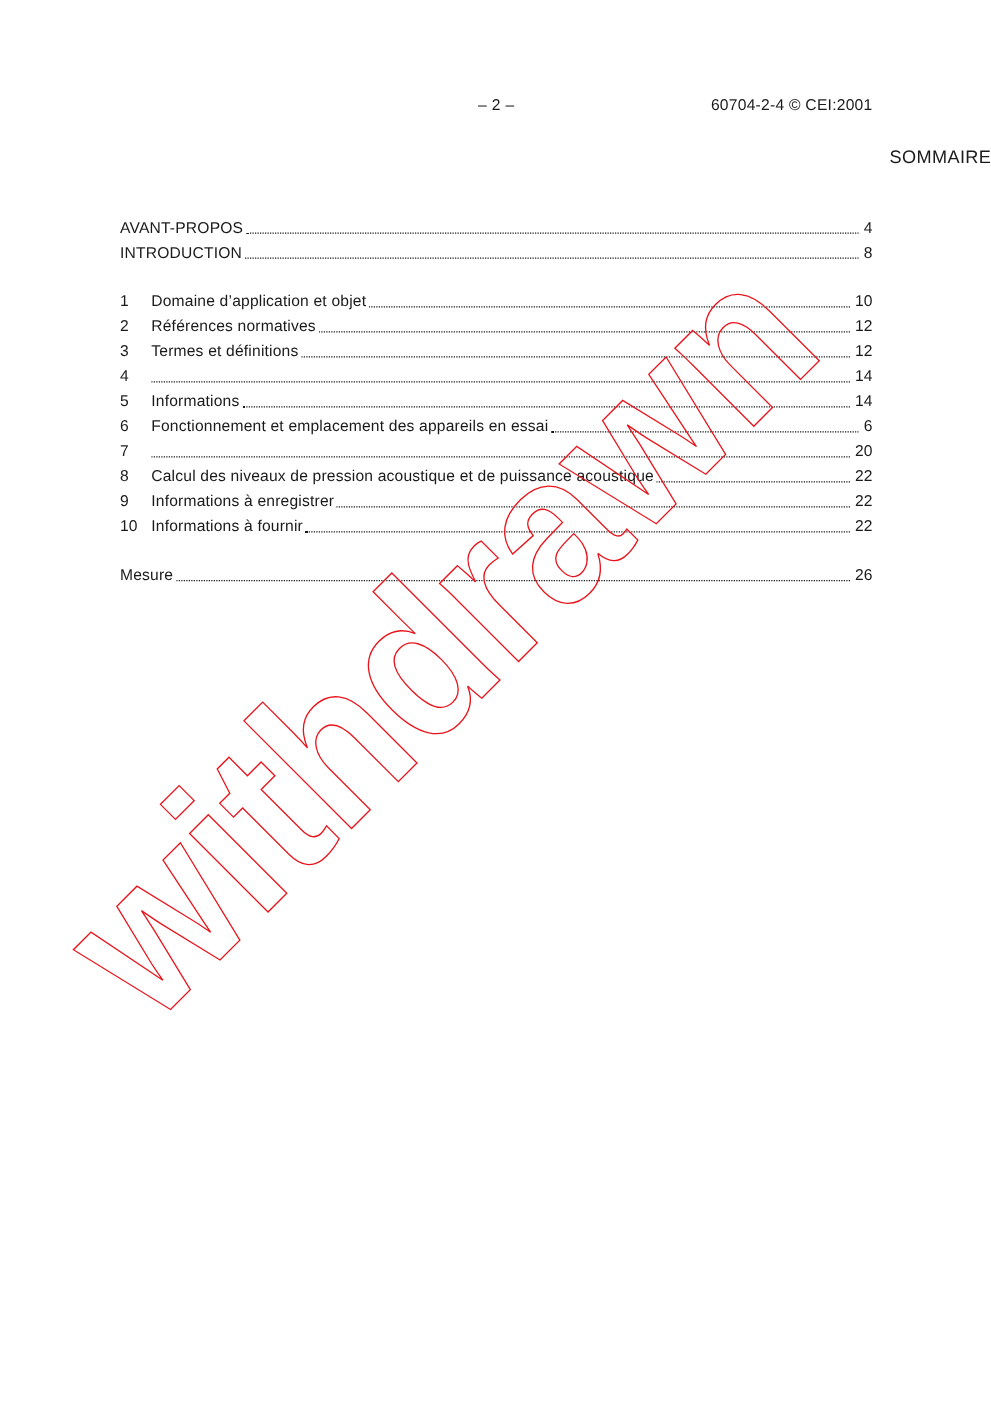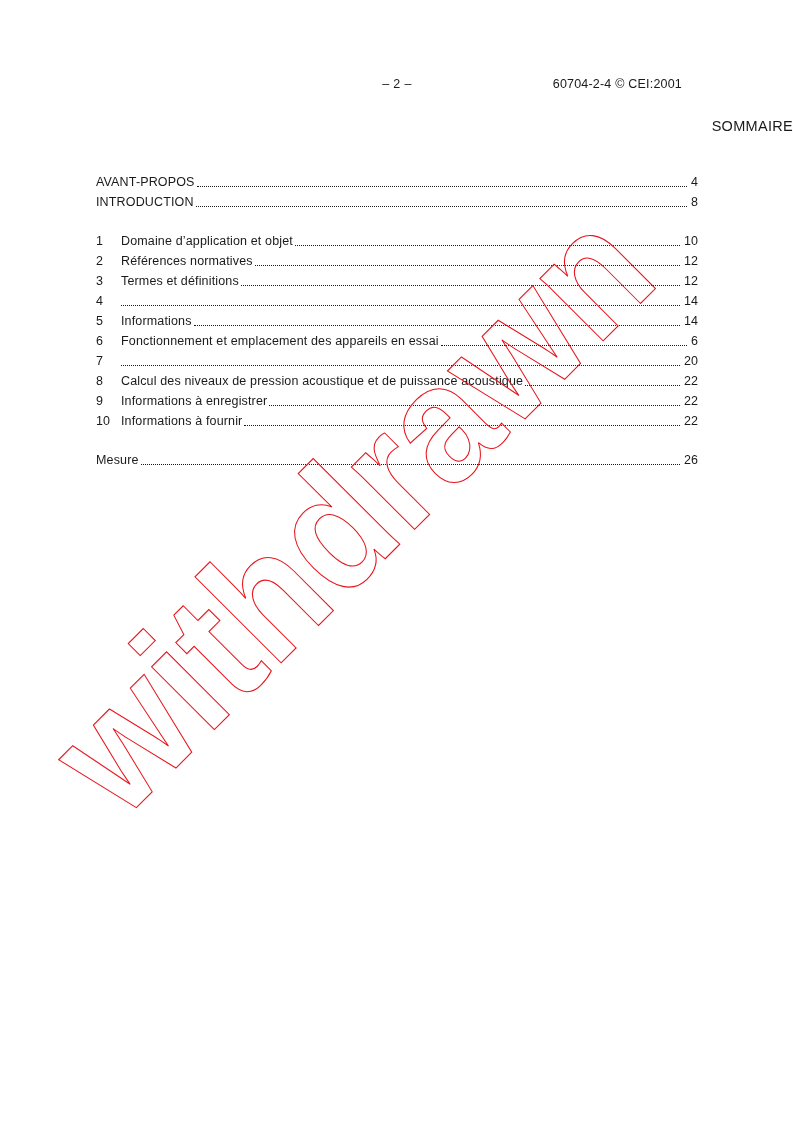--- a/index.html
+++ b/index.html
@@ -33,21 +33,21 @@
     }
     .page-number {
       position: absolute;
       left: 0;
       width: 100%;
       text-align: center;
       letter-spacing: 0.3px;
     }
     .doc-ref {
       position: absolute;
-      right: 16px;
+      right: 0;
       top: 0;
       letter-spacing: 0.2px;
     }
     .toc-title {
       position: absolute;
       top: 117px;
       left: 0;
       width: 793px;
       text-align: right;
       font-size: 14.5px;

